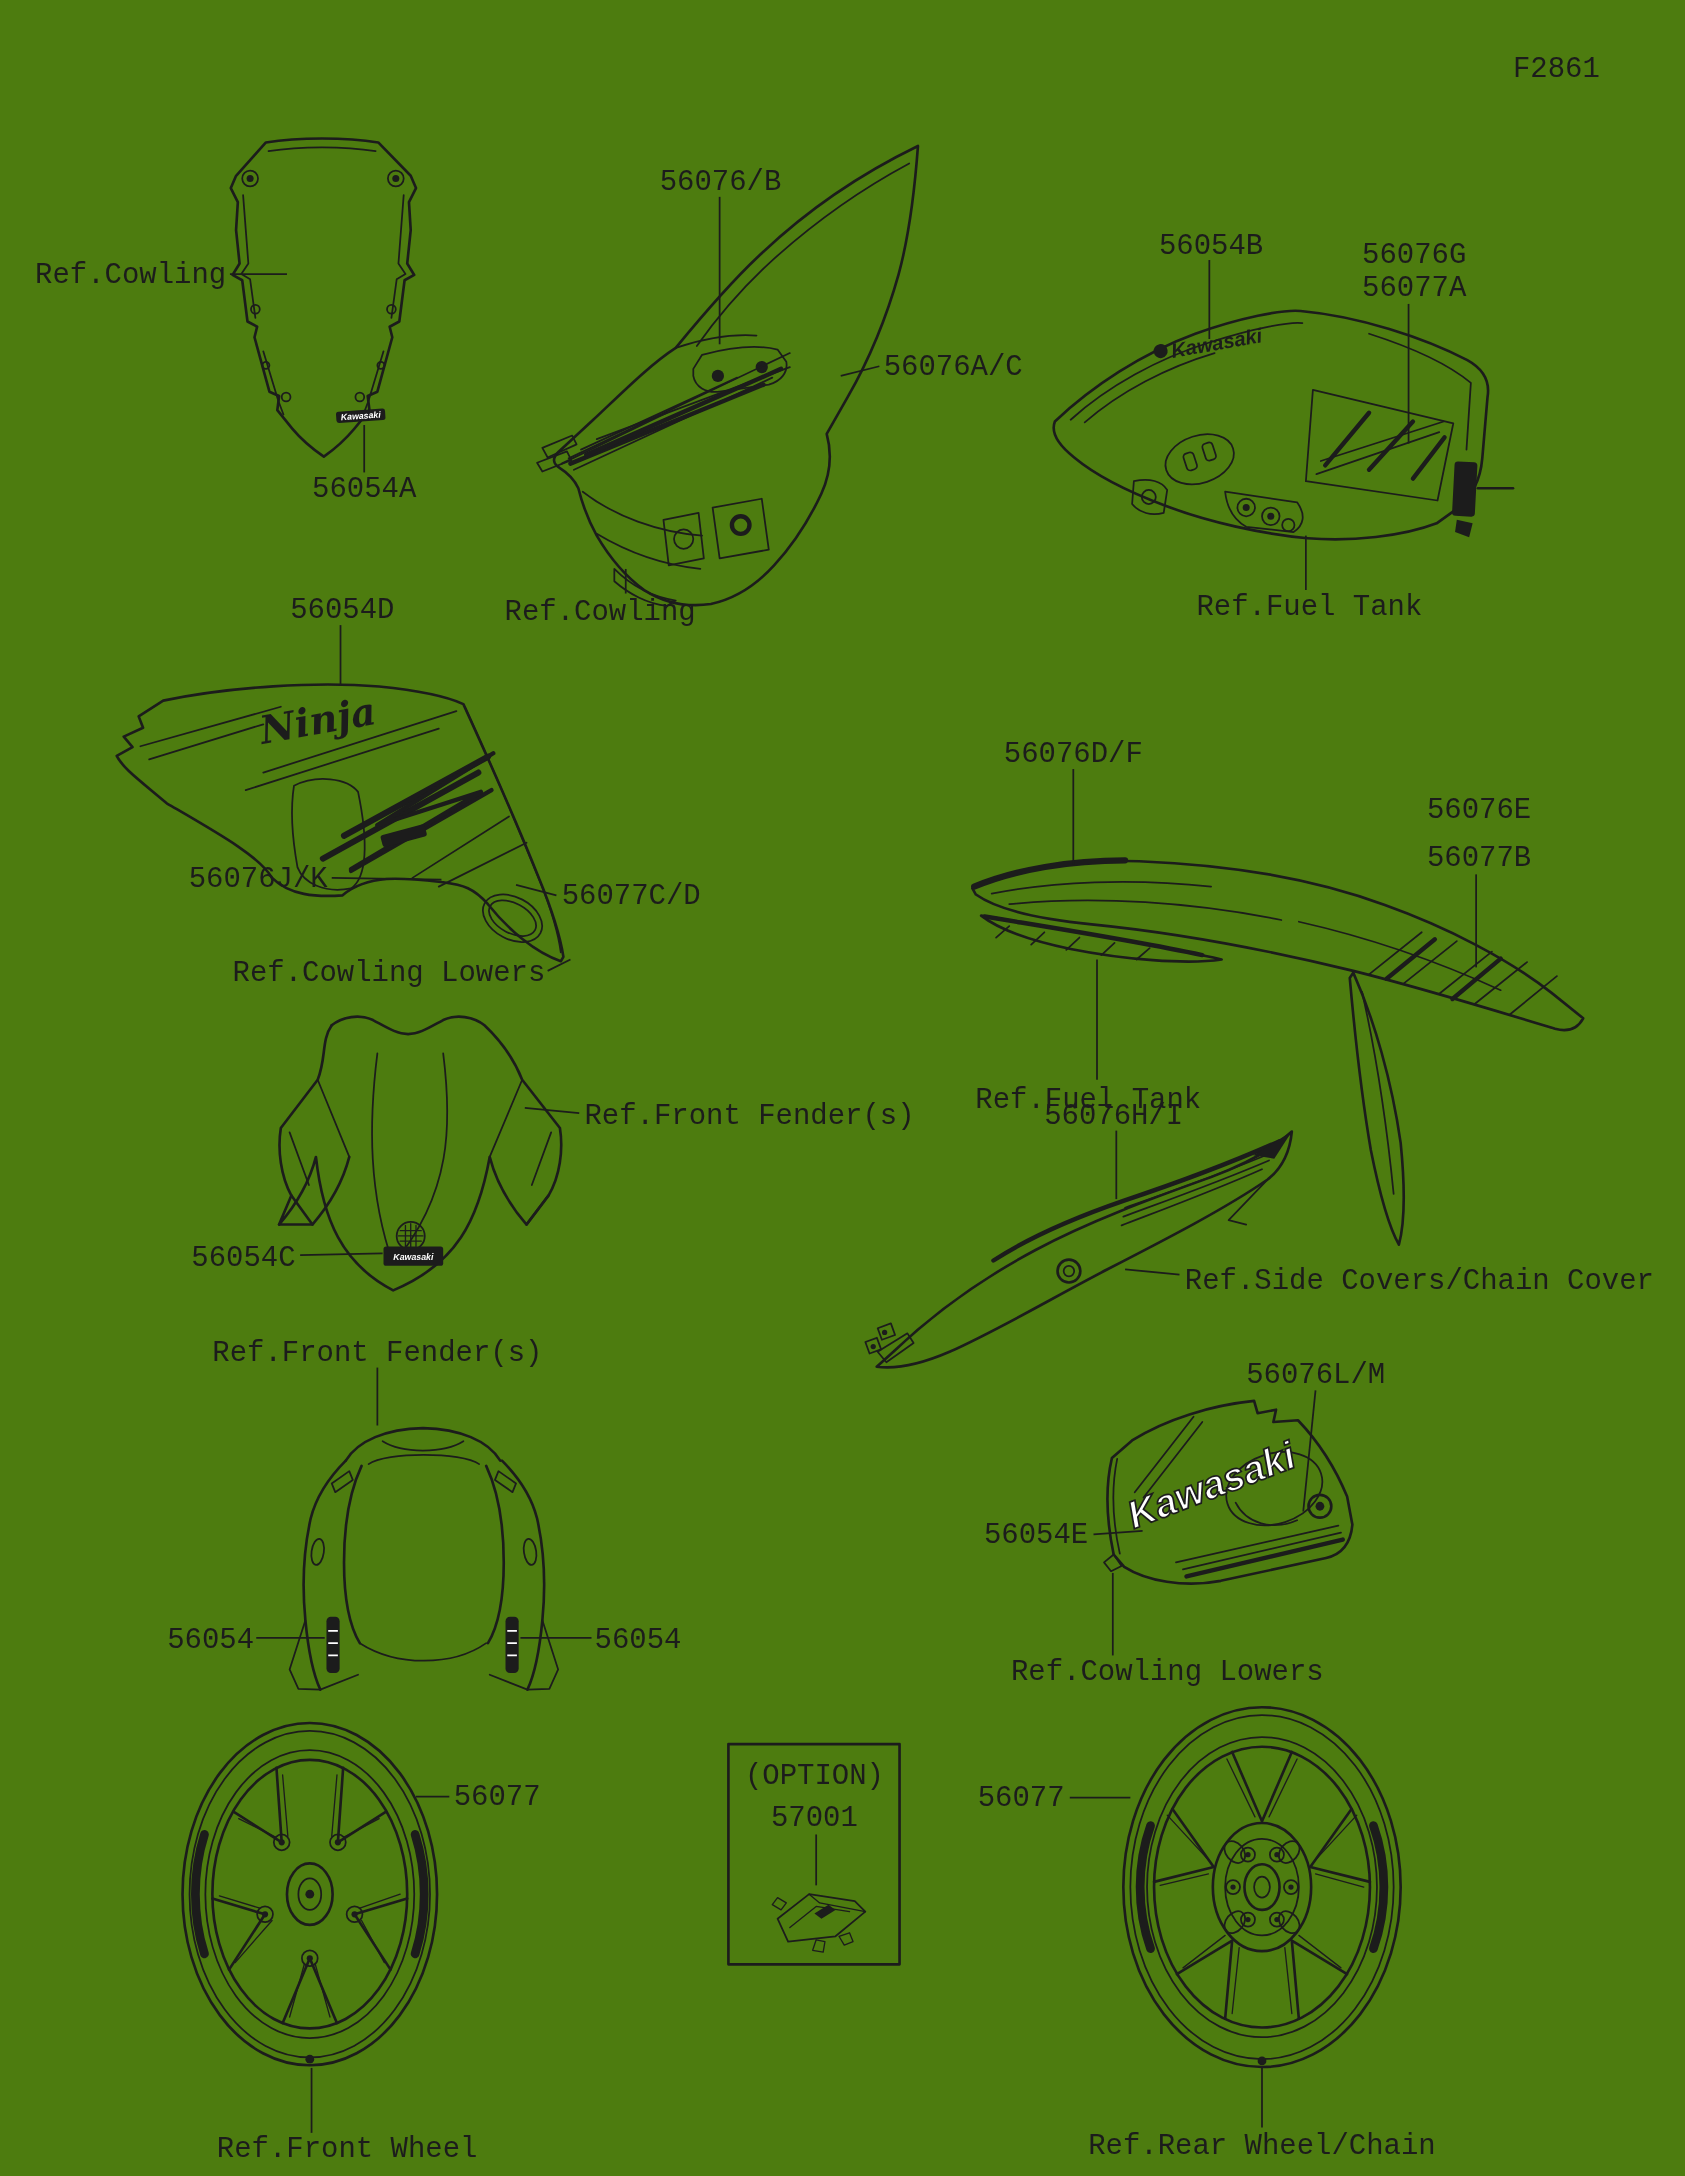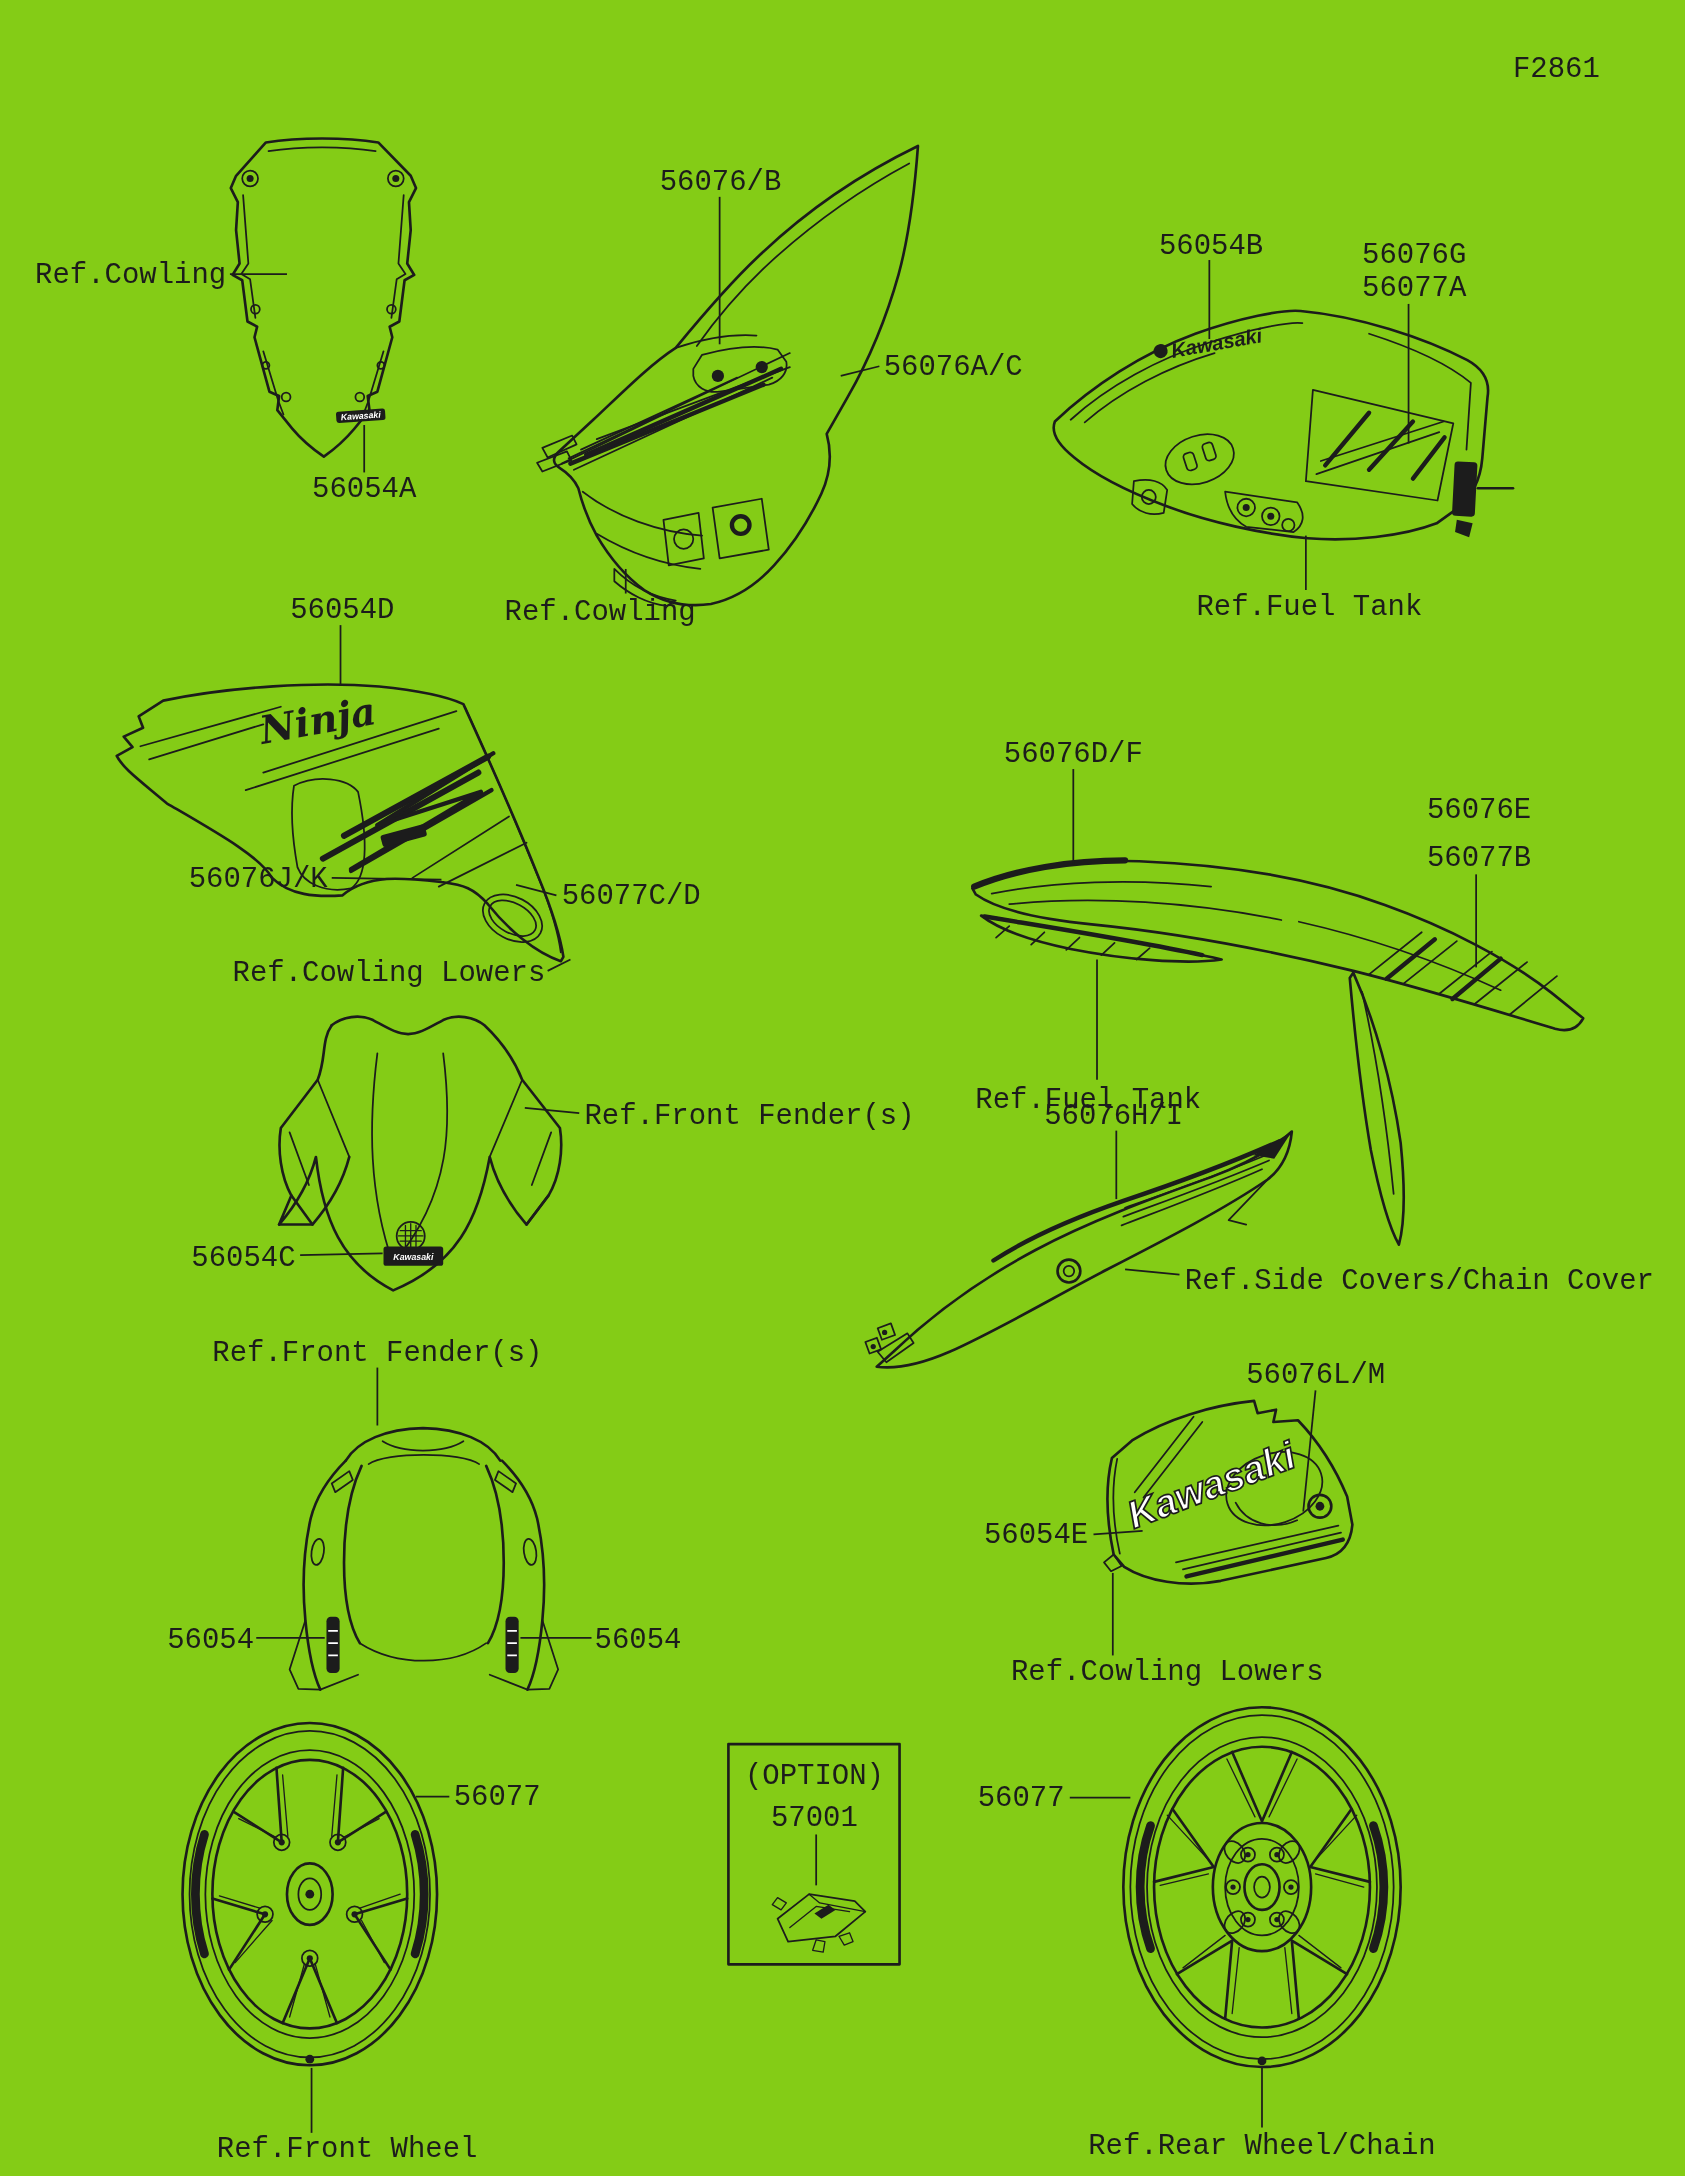--- a/index.html
+++ b/index.html
@@ -1,19 +1,19 @@
 <!DOCTYPE html>
 <html style="font-size:14px"><head>
 <meta charset="utf-8">
 <style>
   html,body{margin:0;padding:0;background:#e8e8e8;}
   .page{
     position:relative;
     width:1685px;height:2177px;
-    background:#84cc16;
+    background:#4d7c0f;
     overflow:hidden;
     font-family:"Liberation Mono","DejaVu Sans Mono",monospace;
   }
   svg{position:absolute;left:0;top:0;}
   .ln{stroke:#1c1c1c;fill:none;stroke-linecap:round;stroke-linejoin:round;}
   .w1{stroke-width:1.5px;}
   .w2{stroke-width:2px;}
   .w3{stroke-width:3px;}
   .w5{stroke-width:5px;}
   .w7{stroke-width:7px;}

